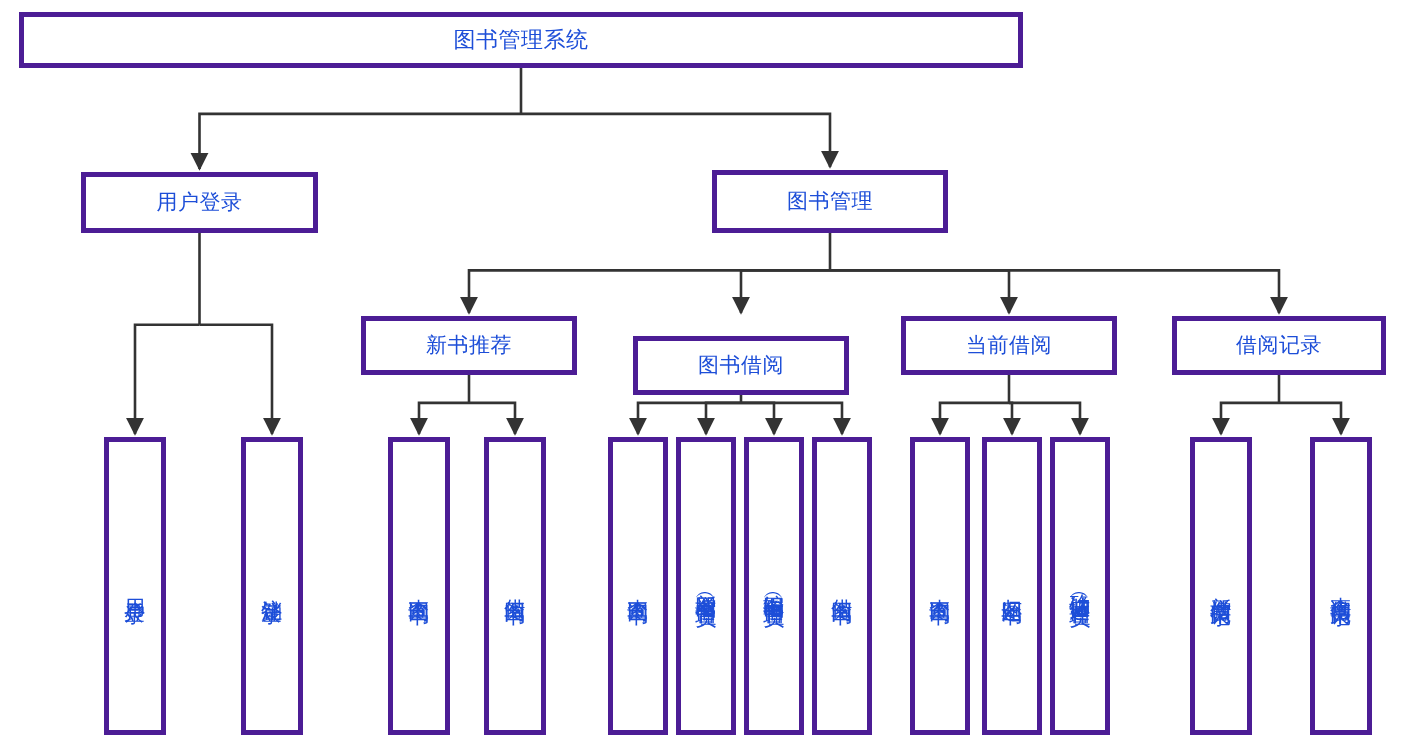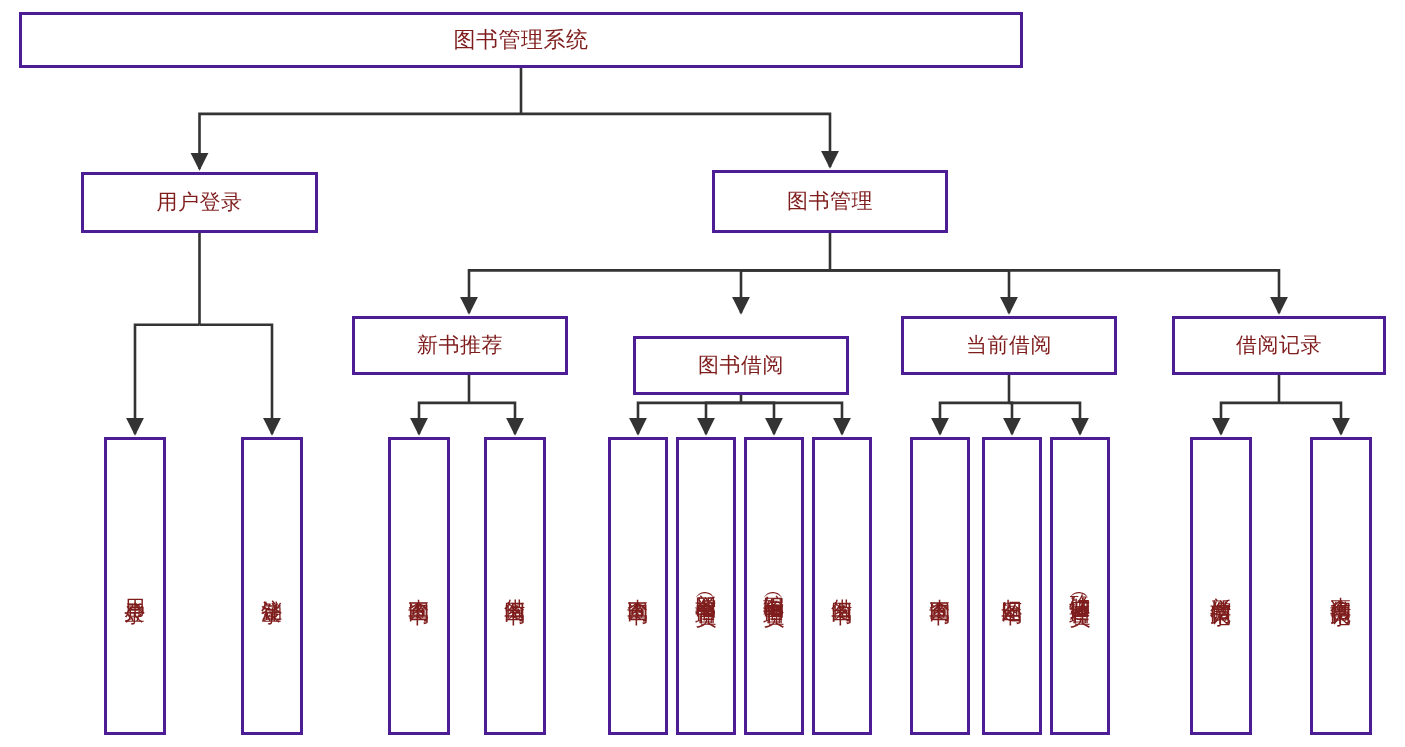--- a/index.html
+++ b/index.html
@@ -20,26 +20,26 @@
     position: absolute;
     left: 0;
     top: 0;
     width: 1405px;
     height: 747px;
     pointer-events: none;
   }
   .node {
     position: absolute;
     box-sizing: border-box;
-    border: 3px solid #4c1d95;
+    border: 5px solid #4c1d95;
     background: #ffffff;
     display: flex;
     align-items: center;
     justify-content: center;
-    color: #7f1d1d;
+    color: #1d4ed8;
   }
   .node .label {
     display: block;
     text-align: center;
     line-height: 1.18;
     white-space: nowrap;
   }
   
   .node.h .label {
     font-size: 21px;
@@ -118,21 +118,21 @@
     <span class="label">图书管理系统</span>
   </div>
 
   <div class="node h" style="left: 81px; top: 172px; width: 237px; height: 61px;">
     <span class="label">用户登录</span>
   </div>
   <div class="node h" style="left: 712px; top: 170px; width: 236px; height: 63px;">
     <span class="label">图书管理</span>
   </div>
 
-  <div class="node h" style="left: 352px; top: 316px; width: 216px; height: 59px;">
+  <div class="node h" style="left: 361px; top: 316px; width: 216px; height: 59px;">
     <span class="label">新书推荐</span>
   </div>
   <div class="node h" style="left: 633px; top: 316px; width: 216px; height: 59px; margin-top: 20px;">
     <span class="label">图书借阅</span>
   </div>
   <div class="node h" style="left: 901px; top: 316px; width: 216px; height: 59px;">
     <span class="label">当前借阅</span>
   </div>
   <div class="node h" style="left: 1172px; top: 316px; width: 214px; height: 59px;">
     <span class="label">借阅记录</span>

